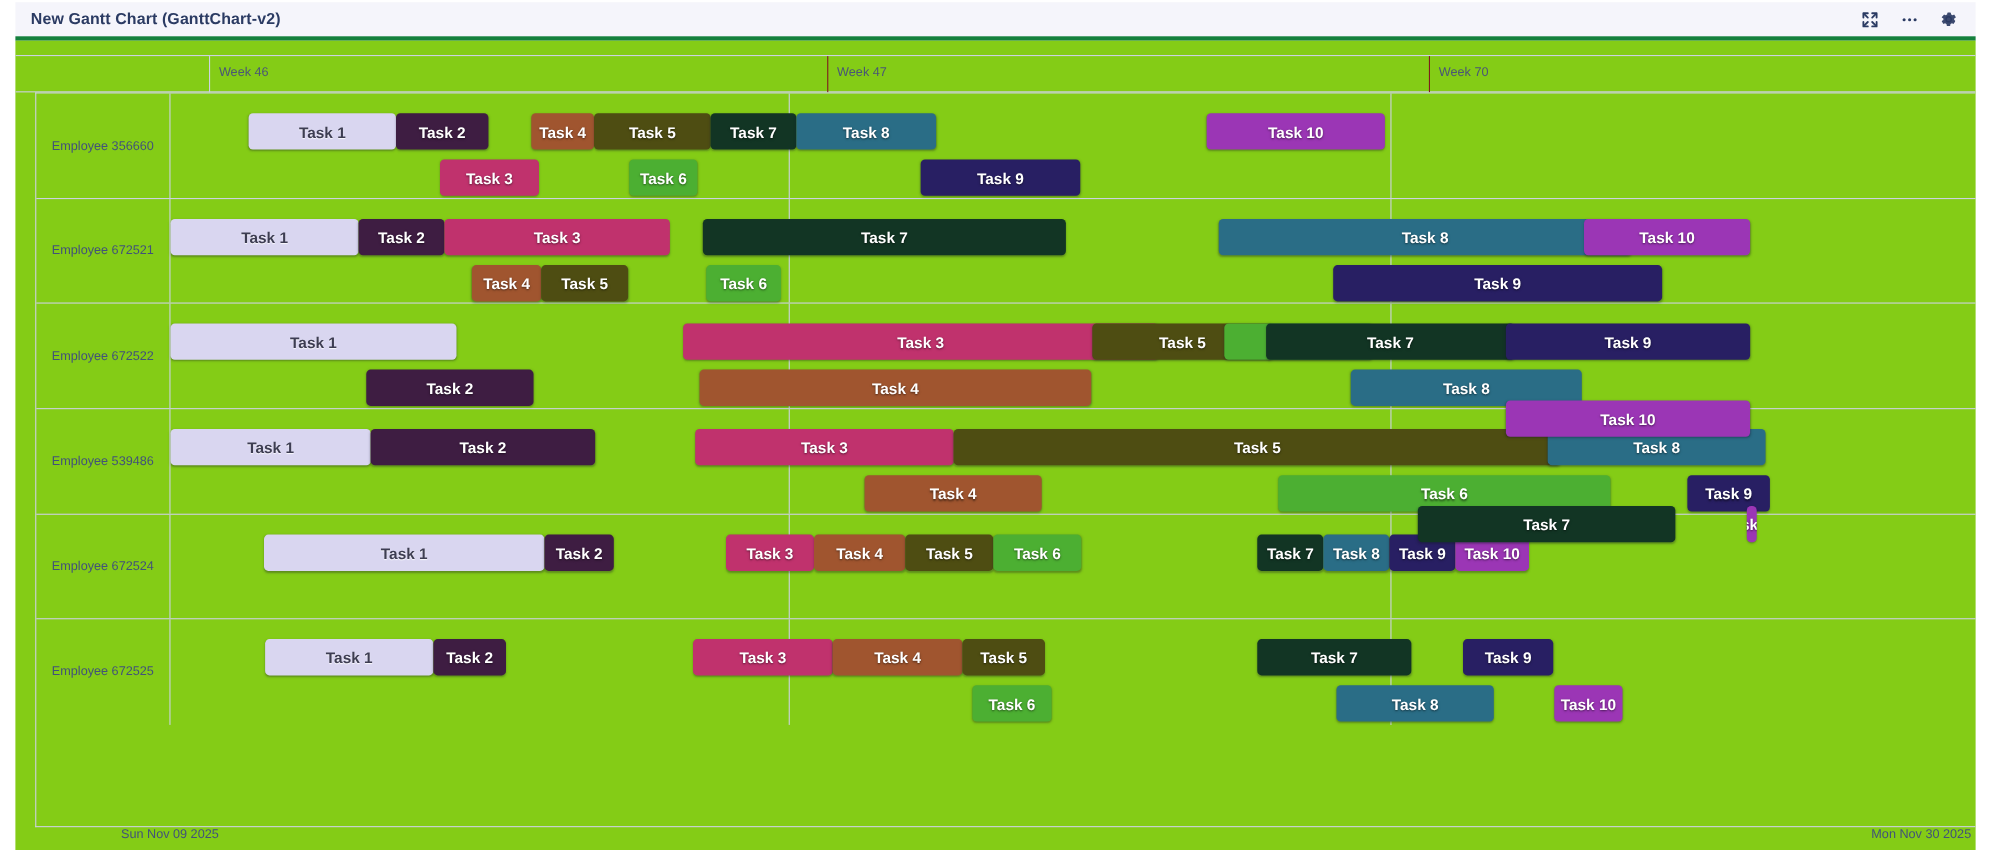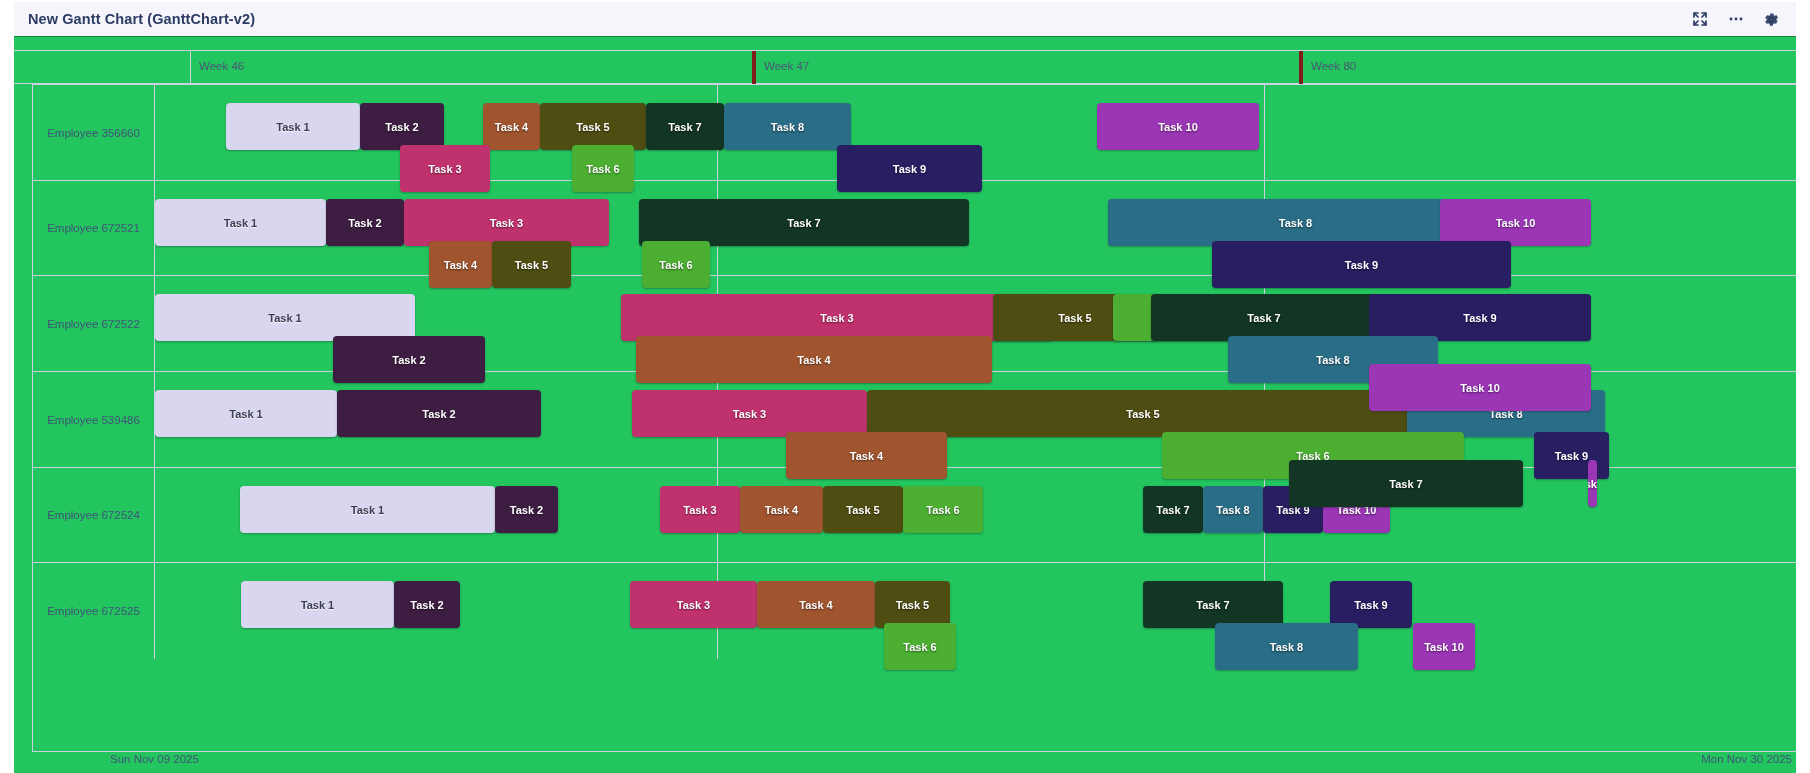--- a/index.html
+++ b/index.html
@@ -16,21 +16,21 @@
     background: #ffffff;
     overflow: hidden;
   }
 
   
   .titlebar {
     position: absolute;
     left: 14px; top: 2px;
     width: 1782px; height: 35px;
     background: #f5f5fb;
-    border-bottom: 1px solid #15803d;
+    border-bottom: 4px solid #15803d;
     display: flex;
     align-items: center;
     padding: 0 16px 0 14px;
   }
   .title-text {
     font-size: 14.5px;
     font-weight: bold;
     color: #2b3b63;
     letter-spacing: 0.1px;
     white-space: nowrap;
@@ -47,36 +47,36 @@
     color: #2b3b63;
     cursor: pointer;
   }
   .tb-icon svg { display: block; }
 
   
   .chart-wrap {
     position: absolute;
     left: 14px; top: 37px;
     width: 1782px; height: 736px;
-    background: #22c55e;
+    background: #84cc16;
     overflow: hidden;
   }
 
   
   .week-header {
     position: absolute;
     left: 0; top: 13px;
     width: 1782px; height: 34px;
     border-top: 1px solid #ccd2e0;
     border-bottom: 1px solid #ccd2e0;
   }
   .week-cell {
     position: absolute;
     top: 0; height: 33px;
-    border-left: 4px solid #7f1d1d;
+    border-left: 1px solid #7f1d1d;
     font-size: 11.5px;
     color: #4a5676;
     padding: 9px 0 0 8px;
     white-space: nowrap;
   }
   .week-cell.first { border-left: 1px solid #ccd2e0; }
 
   
   .grid {
     position: absolute;
@@ -115,26 +115,26 @@
     position: absolute;
     top: 0; bottom: 0;
     width: 1px;
     background: #ccd2e0;
     z-index: 0;
   }
 
   
   .bar {
     position: absolute;
-    height: 47px;
+    height: 33px;
     border-radius: 4px;
     display: flex;
     align-items: center;
     justify-content: center;
-    font-size: 11px;
+    font-size: 14px;
     font-weight: bold;
     color: #ffffff;
     text-shadow: 0 1px 2px rgba(0,0,0,0.55);
     overflow: hidden;
     white-space: nowrap;
     box-shadow: 0 1px 2px rgba(20,24,40,0.35);
     cursor: pointer;
     z-index: 2;
   }
   .bar.light { color: #3d3d52; text-shadow: 0 1px 1px rgba(255,255,255,0.9); }
@@ -188,21 +188,21 @@
         </svg>
       </div>
     </div>
   </div>
 
   <div class="chart-wrap">
 
     <div class="week-header" id="week-header">
         <div class="week-cell first" style="left: 176px; width: 562px;">Week 46</div>
         <div class="week-cell" style="left: 738px; width: 547px;">Week 47</div>
-        <div class="week-cell" style="left: 1285px; width: 497px;">Week 80</div>
+        <div class="week-cell" style="left: 1285px; width: 497px;">Week 70</div>
       </div>
 
     <div class="grid" id="gantt-grid">
         <div class="row" style="height: 96px;">
           <div class="row-label">Employee 356660</div>
           <div class="lane">
             <div class="vline" style="left: 562px;"></div>
             <div class="vline" style="left: 1109px;"></div>
             <div class="bar light" title="Task 1" style="left: 71px; width: 134px; top: 18px; background: rgb(217, 214, 240); z-index: 2;">Task 1</div>
             <div class="bar" title="Task 2" style="left: 205px; width: 84px; top: 18px; background: rgb(62, 29, 66); z-index: 2;">Task 2</div>

